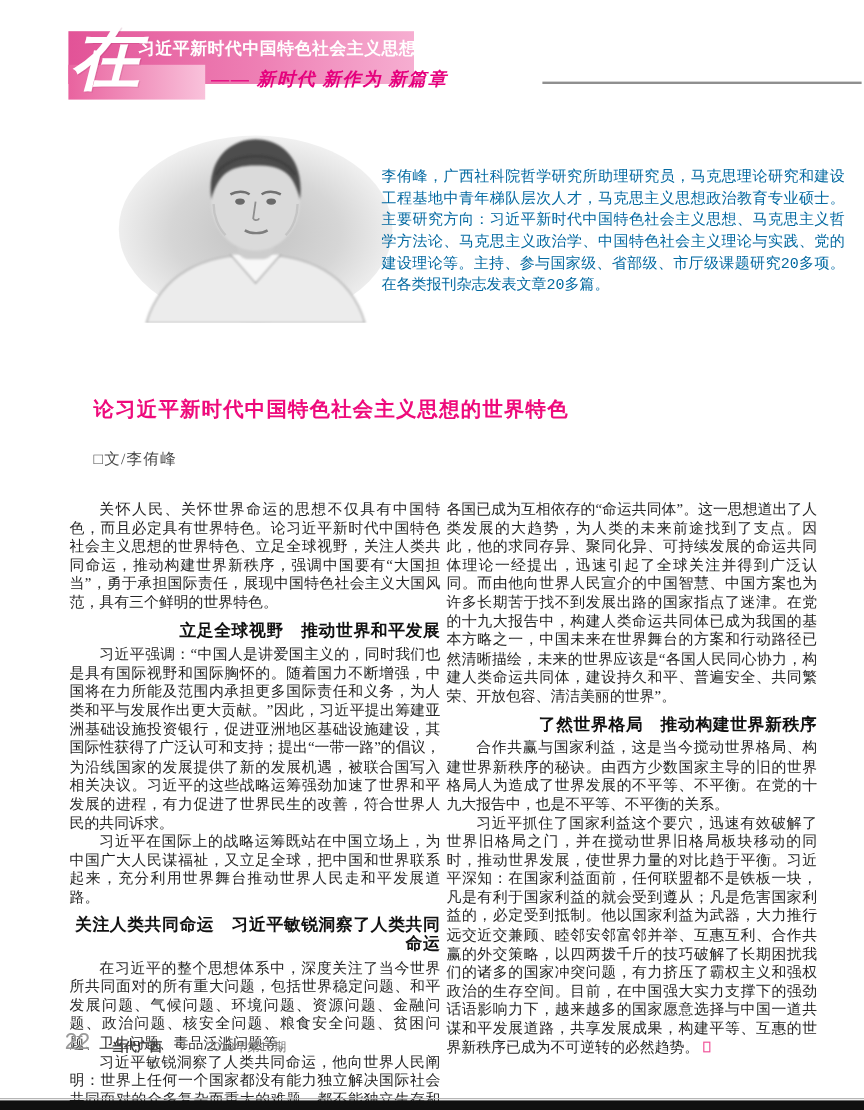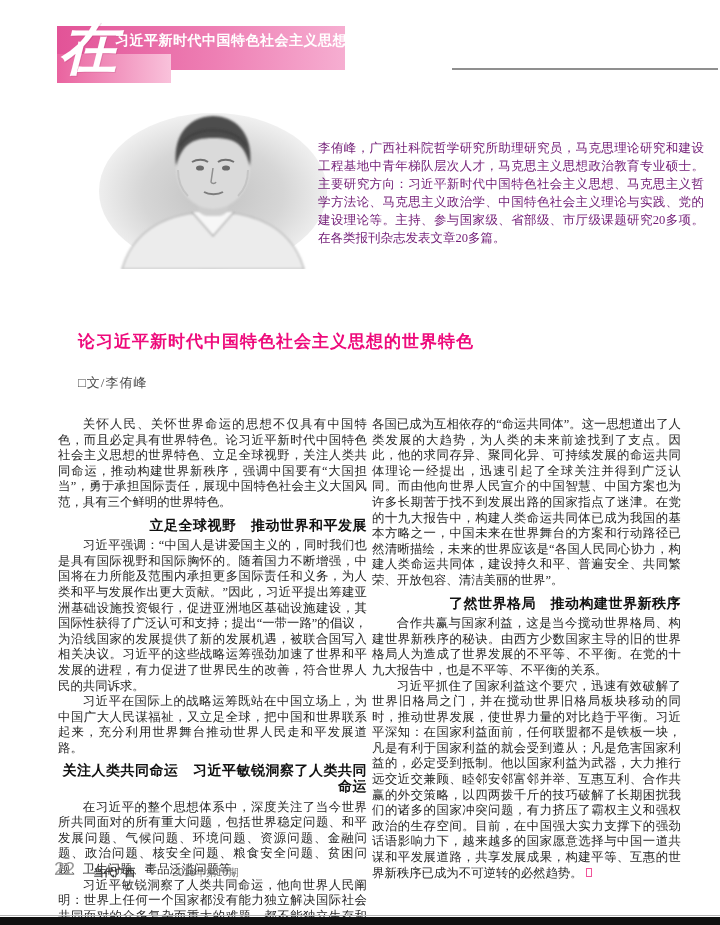--- a/index.html
+++ b/index.html
@@ -42,22 +42,22 @@
     position: absolute; left: 176px; top: 57px; color: #e5017d;
     font-size: 15px; font-weight: bold; font-style: italic; letter-spacing: 1.5px;
     font-family: "Liberation Serif", serif; white-space: nowrap;
   }
   .header-rule { position: absolute; left: 452px; top: 68px; width: 266px; height: 2px; background: #8f8f8f; }
 
   
   .photo { position: absolute; left: 94px; top: 104px; width: 238px; height: 165px; }
   .bio {
     position: absolute; left: 318px; top: 139px; width: 386px;
-    font-size: 12.5px; line-height: 18px; color: #701a75; text-align: justify;
-    font-family: Liberation Serif, serif;
+    font-size: 12.5px; line-height: 18px; color: #0369a1; text-align: justify;
+    font-family: Liberation Mono, monospace;
   }
 
   
   .article-title {
     position: absolute; left: 78px; top: 330px; width: 600px;
     font-size: 17px; font-weight: bold; color: #ee0a7b; letter-spacing: 1px;
     font-family: "Liberation Serif", serif; white-space: nowrap;
   }
   .byline { position: absolute; left: 78px; top: 374px; font-size: 13px; color: #4a4a4a; letter-spacing: 1px; }
 
@@ -96,20 +96,21 @@
 
   <div class="logo-box">
     <div class="logo-band-top">
       <span class="logo-line1">习近平新时代中国特色社会主义思想</span>
     </div>
     <div class="logo-band-bottom">
       <span class="logo-line2">指引下</span>
     </div>
     <span class="logo-zai">在</span>
   </div>
+  <span class="slogan">—— 新时代 新作为 新篇章</span>
   <div class="header-rule"></div>
 
   <div class="photo">
     <svg width="238" height="165" viewBox="0 0 238 165">
       <defs>
         <radialGradient id="vig" cx="0.5" cy="0.52" r="0.62">
           <stop offset="0" stop-color="#c2c2c2"></stop>
           <stop offset="0.5" stop-color="#d6d6d6"></stop>
           <stop offset="0.82" stop-color="#efefef"></stop>
           <stop offset="1" stop-color="#ffffff"></stop>

